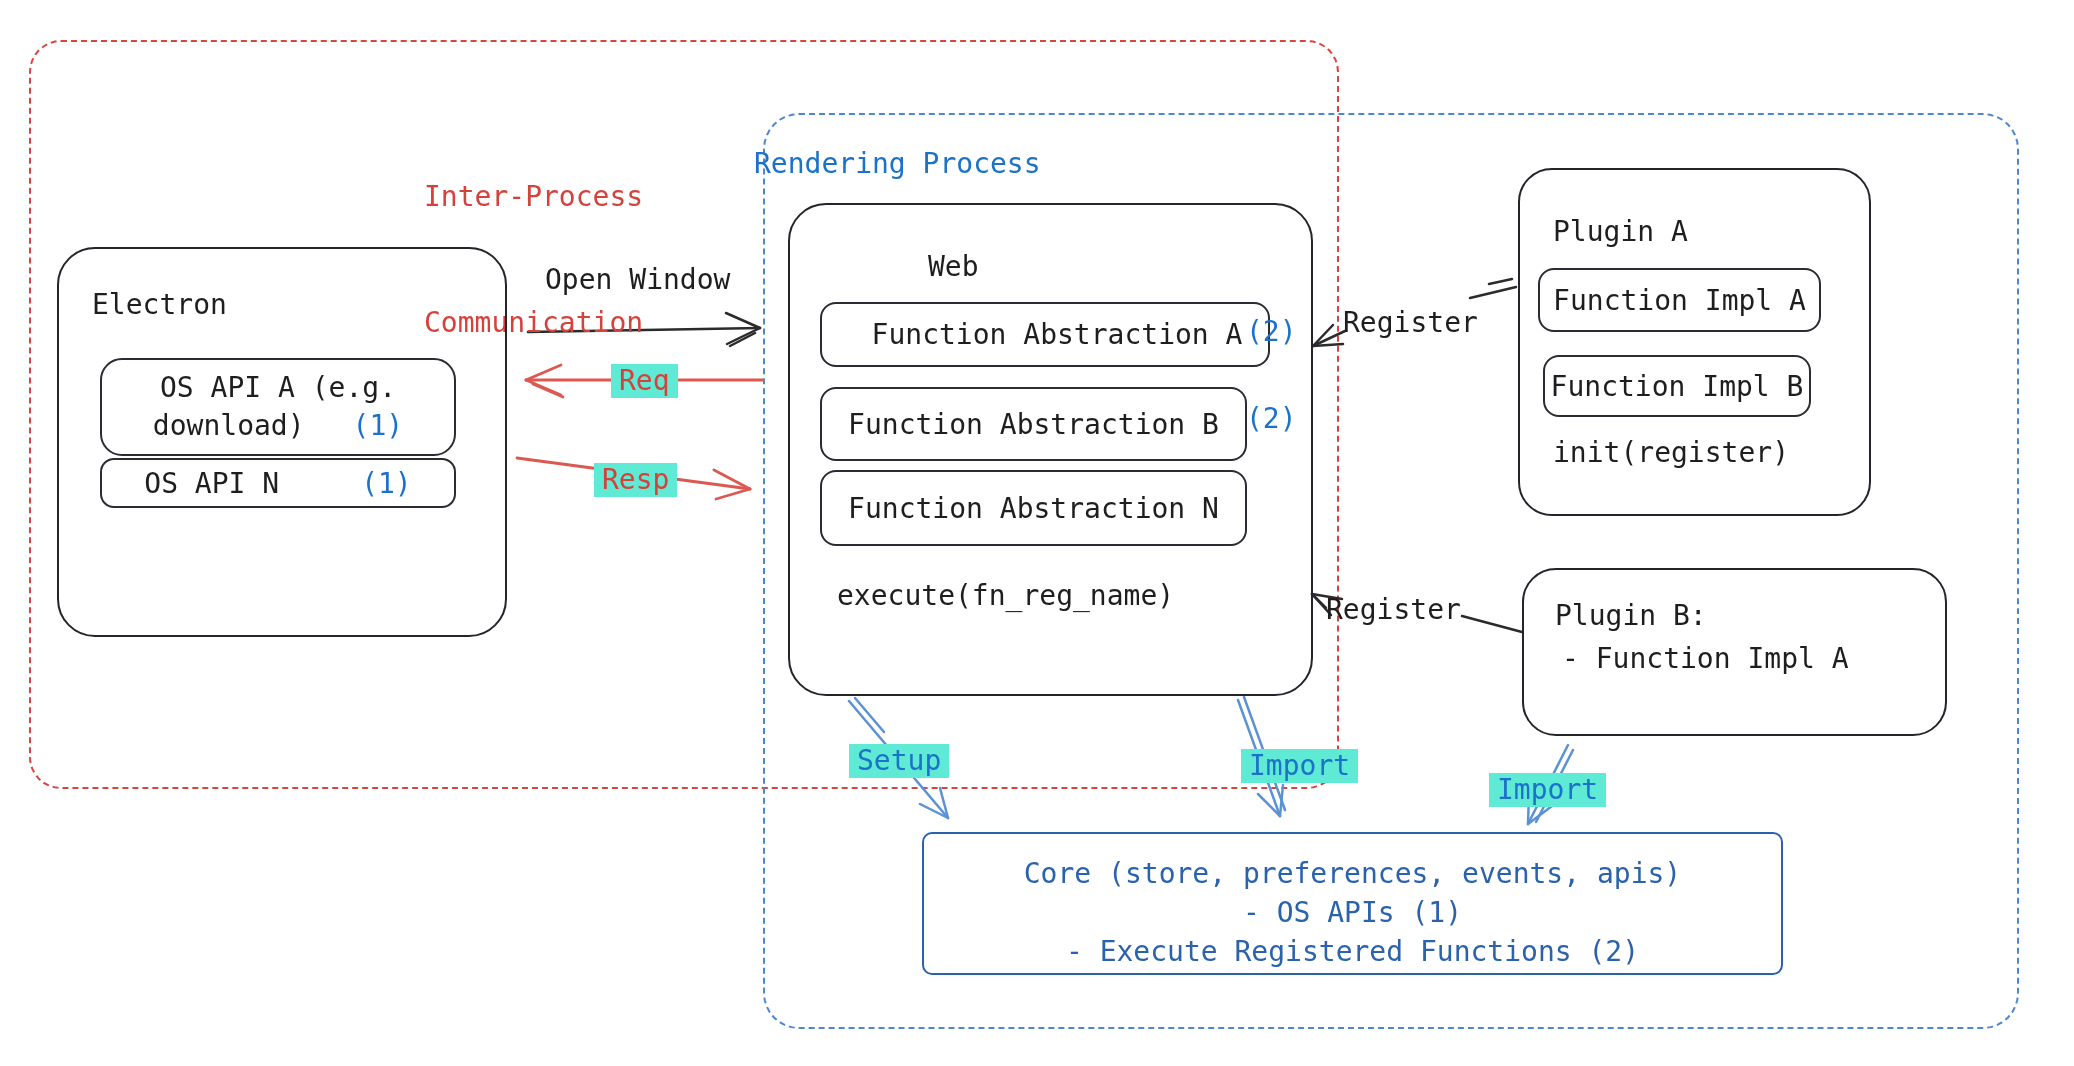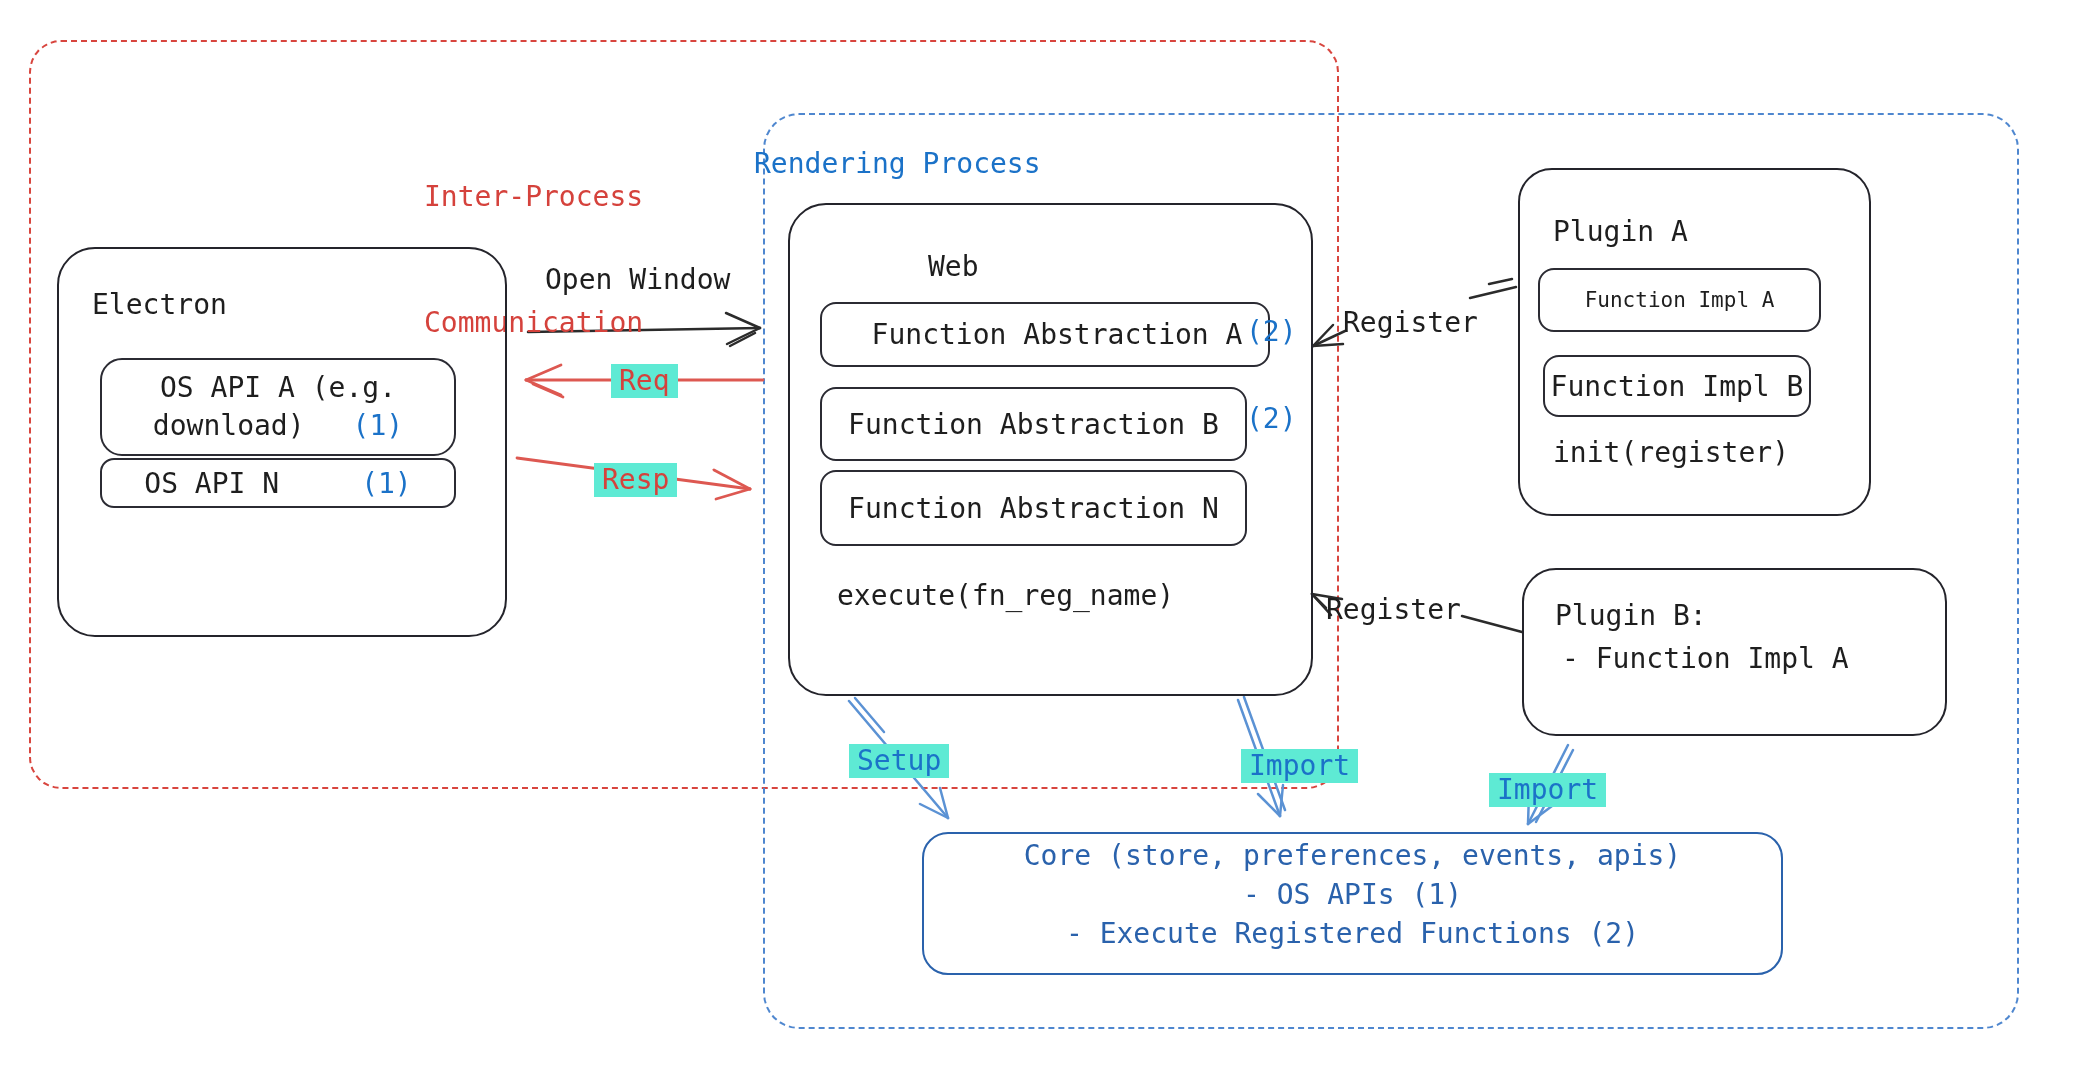--- a/index.html
+++ b/index.html
@@ -13,22 +13,22 @@
           display:flex;align-items:center;justify-content:center;}
   .lbl{position:absolute;font-size:28px;line-height:1.2;white-space:pre;}
   .lbl.bg{background:#5eead4;padding:0 8px;}
   .ink{color:#1e1e1e;}
   .red-t{color:#d5423c;}
   .blue-t{color:#1b72c8;}
   .core-t{color:#2a62ac;}
   .badge{color:#1b72c8;}
   .center-txt{display:flex;align-items:center;justify-content:center;gap:0px;}
   #arrow-layer{position:absolute;left:0;top:0;width:2074px;height:1066px;pointer-events:none;}
-  #core-box{position:absolute;border:2px solid #2a62ac;border-radius:26px;
-            display:flex;flex-direction:column;align-items:center;padding-top:2px;box-sizing:border-box;}
+  #core-box{position:absolute;border:2px solid #2a62ac;border-radius:10px;
+            display:flex;flex-direction:column;align-items:center;padding-top:20px;box-sizing:border-box;}
   #core-box div{font-size:28px;line-height:39px;white-space:pre;}
 </style>
 </head>
 <body>
 
 <div id="canvas">
 
   <div class="region red" style="left:29px;top:40px;width:1306px;height:745px;"></div>
   <div class="region blue" style="left:763px;top:113px;width:1252px;height:912px;"></div>
 
@@ -135,21 +135,21 @@
   </div>
 
   <div class="lbl ink" style="left:837px;top:579px;">execute(fn_reg_name)</div>
 
   <div class="lbl ink" style="left:1343px;top:306px;">Register</div>
   <div class="lbl ink" style="left:1326px;top:593px;">Register</div>
 
   <div class="box" style="left:1518px;top:168px;width:349px;height:344px;border-radius:34px;"></div>
   <div class="lbl ink" style="left:1553px;top:215px;">Plugin A</div>
   <div class="subbox" style="left:1538px;top:268px;width:279px;height:60px;">
-     <span style="font-size:21px;">Function Impl A</span>
+     <span style="font-size:28px;">Function Impl A</span>
   </div>
   <div class="subbox" style="left:1543px;top:355px;width:264px;height:58px;">
      <span style="font-size:28px;">Function Impl B</span>
   </div>
   <div class="lbl ink" style="left:1553px;top:436px;">init(register)</div>
 
   <div class="box" style="left:1522px;top:568px;width:421px;height:164px;border-radius:34px;"></div>
   <div class="lbl ink" style="left:1555px;top:599px;">Plugin B:</div>
   <div class="lbl ink" style="left:1555px;top:642px;margin-left:7px;">- Function Impl A</div>
 

